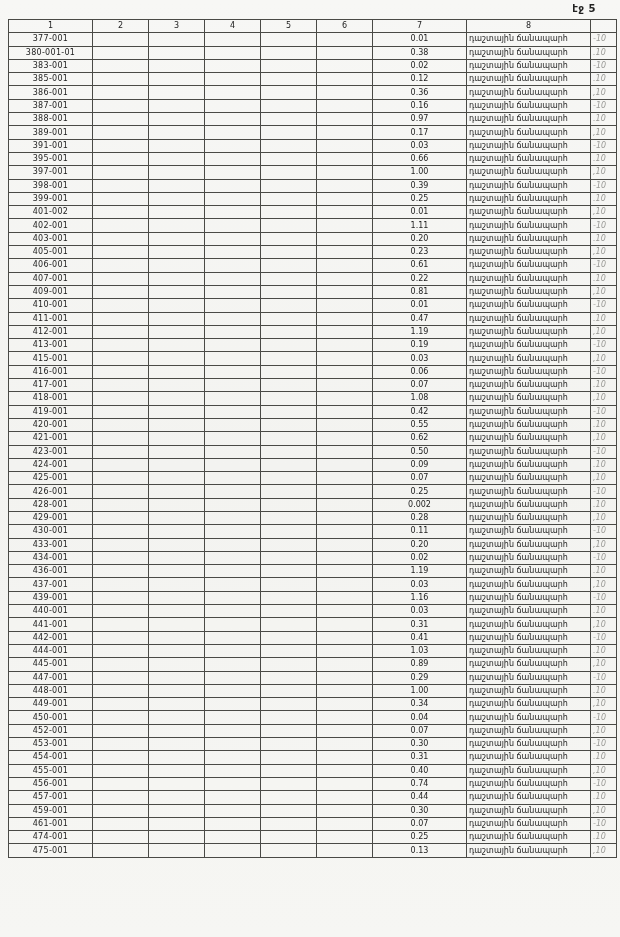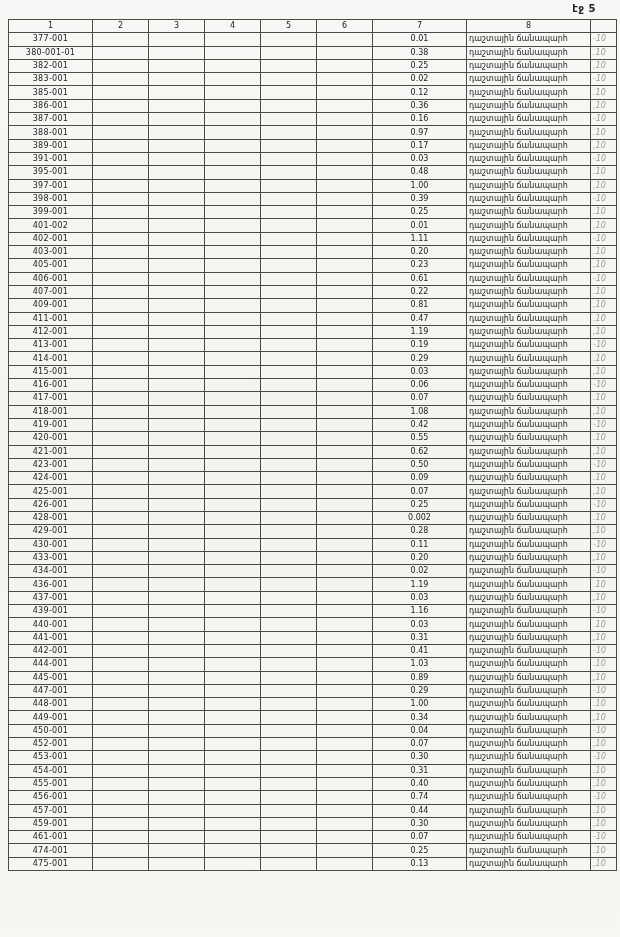--- a/index.html
+++ b/index.html
@@ -84,149 +84,138 @@
         <td></td>
         <td></td>
         <td></td>
         <td></td>
         <td></td>
         <td class="value">0.38</td>
         <td class="road">դաշտային ճանապարհ</td>
         <td class="mark-cell">.10</td>
       </tr>
         <tr>
-        <td class="code">382-001</td>
+        <td class="code">383-001</td>
+        <td></td>
+        <td></td>
+        <td></td>
+        <td></td>
+        <td></td>
+        <td class="value">0.02</td>
+        <td class="road">դաշտային ճանապարհ</td>
+        <td class="mark-cell">-10</td>
+      </tr>
+        <tr>
+        <td class="code">385-001</td>
+        <td></td>
+        <td></td>
+        <td></td>
+        <td></td>
+        <td></td>
+        <td class="value">0.12</td>
+        <td class="road">դաշտային ճանապարհ</td>
+        <td class="mark-cell">.10</td>
+      </tr>
+        <tr>
+        <td class="code">386-001</td>
+        <td></td>
+        <td></td>
+        <td></td>
+        <td></td>
+        <td></td>
+        <td class="value">0.36</td>
+        <td class="road">դաշտային ճանապարհ</td>
+        <td class="mark-cell">,10</td>
+      </tr>
+        <tr>
+        <td class="code">387-001</td>
+        <td></td>
+        <td></td>
+        <td></td>
+        <td></td>
+        <td></td>
+        <td class="value">0.16</td>
+        <td class="road">դաշտային ճանապարհ</td>
+        <td class="mark-cell">-10</td>
+      </tr>
+        <tr>
+        <td class="code">388-001</td>
+        <td></td>
+        <td></td>
+        <td></td>
+        <td></td>
+        <td></td>
+        <td class="value">0.97</td>
+        <td class="road">դաշտային ճանապարհ</td>
+        <td class="mark-cell">.10</td>
+      </tr>
+        <tr>
+        <td class="code">389-001</td>
+        <td></td>
+        <td></td>
+        <td></td>
+        <td></td>
+        <td></td>
+        <td class="value">0.17</td>
+        <td class="road">դաշտային ճանապարհ</td>
+        <td class="mark-cell">,10</td>
+      </tr>
+        <tr>
+        <td class="code">391-001</td>
+        <td></td>
+        <td></td>
+        <td></td>
+        <td></td>
+        <td></td>
+        <td class="value">0.03</td>
+        <td class="road">դաշտային ճանապարհ</td>
+        <td class="mark-cell">-10</td>
+      </tr>
+        <tr>
+        <td class="code">395-001</td>
+        <td></td>
+        <td></td>
+        <td></td>
+        <td></td>
+        <td></td>
+        <td class="value">0.66</td>
+        <td class="road">դաշտային ճանապարհ</td>
+        <td class="mark-cell">.10</td>
+      </tr>
+        <tr>
+        <td class="code">397-001</td>
+        <td></td>
+        <td></td>
+        <td></td>
+        <td></td>
+        <td></td>
+        <td class="value">1.00</td>
+        <td class="road">դաշտային ճանապարհ</td>
+        <td class="mark-cell">,10</td>
+      </tr>
+        <tr>
+        <td class="code">398-001</td>
+        <td></td>
+        <td></td>
+        <td></td>
+        <td></td>
+        <td></td>
+        <td class="value">0.39</td>
+        <td class="road">դաշտային ճանապարհ</td>
+        <td class="mark-cell">-10</td>
+      </tr>
+        <tr>
+        <td class="code">399-001</td>
         <td></td>
         <td></td>
         <td></td>
         <td></td>
         <td></td>
         <td class="value">0.25</td>
         <td class="road">դաշտային ճանապարհ</td>
-        <td class="mark-cell">,10</td>
-      </tr>
-        <tr>
-        <td class="code">383-001</td>
-        <td></td>
-        <td></td>
-        <td></td>
-        <td></td>
-        <td></td>
-        <td class="value">0.02</td>
-        <td class="road">դաշտային ճանապարհ</td>
-        <td class="mark-cell">-10</td>
-      </tr>
-        <tr>
-        <td class="code">385-001</td>
-        <td></td>
-        <td></td>
-        <td></td>
-        <td></td>
-        <td></td>
-        <td class="value">0.12</td>
-        <td class="road">դաշտային ճանապարհ</td>
-        <td class="mark-cell">.10</td>
-      </tr>
-        <tr>
-        <td class="code">386-001</td>
-        <td></td>
-        <td></td>
-        <td></td>
-        <td></td>
-        <td></td>
-        <td class="value">0.36</td>
-        <td class="road">դաշտային ճանապարհ</td>
-        <td class="mark-cell">,10</td>
-      </tr>
-        <tr>
-        <td class="code">387-001</td>
-        <td></td>
-        <td></td>
-        <td></td>
-        <td></td>
-        <td></td>
-        <td class="value">0.16</td>
-        <td class="road">դաշտային ճանապարհ</td>
-        <td class="mark-cell">-10</td>
-      </tr>
-        <tr>
-        <td class="code">388-001</td>
-        <td></td>
-        <td></td>
-        <td></td>
-        <td></td>
-        <td></td>
-        <td class="value">0.97</td>
-        <td class="road">դաշտային ճանապարհ</td>
-        <td class="mark-cell">.10</td>
-      </tr>
-        <tr>
-        <td class="code">389-001</td>
-        <td></td>
-        <td></td>
-        <td></td>
-        <td></td>
-        <td></td>
-        <td class="value">0.17</td>
-        <td class="road">դաշտային ճանապարհ</td>
-        <td class="mark-cell">,10</td>
-      </tr>
-        <tr>
-        <td class="code">391-001</td>
-        <td></td>
-        <td></td>
-        <td></td>
-        <td></td>
-        <td></td>
-        <td class="value">0.03</td>
-        <td class="road">դաշտային ճանապարհ</td>
-        <td class="mark-cell">-10</td>
-      </tr>
-        <tr>
-        <td class="code">395-001</td>
-        <td></td>
-        <td></td>
-        <td></td>
-        <td></td>
-        <td></td>
-        <td class="value">0.48</td>
-        <td class="road">դաշտային ճանապարհ</td>
-        <td class="mark-cell">.10</td>
-      </tr>
-        <tr>
-        <td class="code">397-001</td>
-        <td></td>
-        <td></td>
-        <td></td>
-        <td></td>
-        <td></td>
-        <td class="value">1.00</td>
-        <td class="road">դաշտային ճանապարհ</td>
-        <td class="mark-cell">,10</td>
-      </tr>
-        <tr>
-        <td class="code">398-001</td>
-        <td></td>
-        <td></td>
-        <td></td>
-        <td></td>
-        <td></td>
-        <td class="value">0.39</td>
-        <td class="road">դաշտային ճանապարհ</td>
-        <td class="mark-cell">-10</td>
-      </tr>
-        <tr>
-        <td class="code">399-001</td>
-        <td></td>
-        <td></td>
-        <td></td>
-        <td></td>
-        <td></td>
-        <td class="value">0.25</td>
-        <td class="road">դաշտային ճանապարհ</td>
         <td class="mark-cell">.10</td>
       </tr>
         <tr>
         <td class="code">401-002</td>
         <td></td>
         <td></td>
         <td></td>
         <td></td>
         <td></td>
         <td class="value">0.01</td>
@@ -293,20 +282,31 @@
         <td></td>
         <td></td>
         <td></td>
         <td></td>
         <td></td>
         <td class="value">0.81</td>
         <td class="road">դաշտային ճանապարհ</td>
         <td class="mark-cell">,10</td>
       </tr>
         <tr>
+        <td class="code">410-001</td>
+        <td></td>
+        <td></td>
+        <td></td>
+        <td></td>
+        <td></td>
+        <td class="value">0.01</td>
+        <td class="road">դաշտային ճանապարհ</td>
+        <td class="mark-cell">-10</td>
+      </tr>
+        <tr>
         <td class="code">411-001</td>
         <td></td>
         <td></td>
         <td></td>
         <td></td>
         <td></td>
         <td class="value">0.47</td>
         <td class="road">դաշտային ճանապարհ</td>
         <td class="mark-cell">.10</td>
       </tr>
@@ -324,31 +324,20 @@
         <tr>
         <td class="code">413-001</td>
         <td></td>
         <td></td>
         <td></td>
         <td></td>
         <td></td>
         <td class="value">0.19</td>
         <td class="road">դաշտային ճանապարհ</td>
         <td class="mark-cell">-10</td>
-      </tr>
-        <tr>
-        <td class="code">414-001</td>
-        <td></td>
-        <td></td>
-        <td></td>
-        <td></td>
-        <td></td>
-        <td class="value">0.29</td>
-        <td class="road">դաշտային ճանապարհ</td>
-        <td class="mark-cell">.10</td>
       </tr>
         <tr>
         <td class="code">415-001</td>
         <td></td>
         <td></td>
         <td></td>
         <td></td>
         <td></td>
         <td class="value">0.03</td>
         <td class="road">դաշտային ճանապարհ</td>

